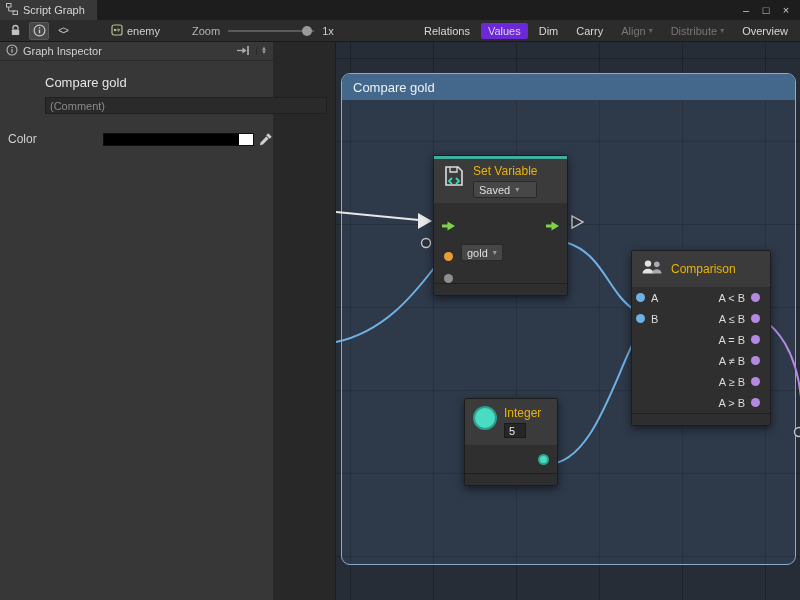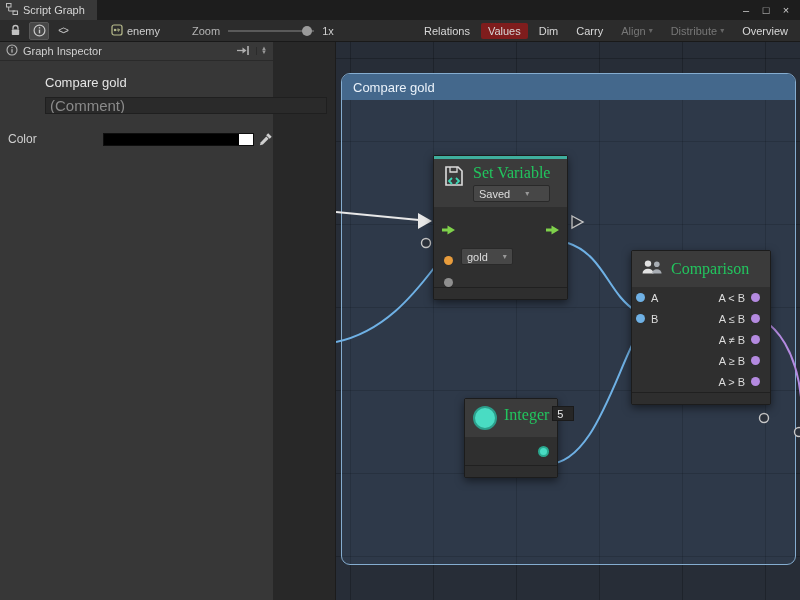--- a/index.html
+++ b/index.html
@@ -18,52 +18,52 @@
   .icon-btn{width:20px;height:18px;display:flex;align-items:center;justify-content:center;border-radius:2px;}
   .icon-btn.active{background:#474747;border:1px solid #585858;}
   .owner{display:flex;align-items:center;gap:4px;margin-left:34px;color:#cfcfcf;}
   .zoom-label{margin-left:28px;color:#b5b5b5;}
   .zoom-slider{position:relative;width:86px;height:14px;margin:0 4px;}
   .zoom-slider::before{content:"";position:absolute;left:0;right:0;top:6px;height:2px;background:#5a5a5a;}
   .zoom-handle{position:absolute;left:74px;top:2px;width:10px;height:10px;border-radius:50%;background:#9a9a9a;}
   .zoom-value{color:#cfcfcf;margin-right:6px;}
   .tbtn{padding:2px 7px;color:#d8d8d8;border-radius:2px;display:flex;align-items:center;gap:3px;}
   .tbtn.first{margin-left:auto;}
-  .tbtn.selected{background:#7f1d1d;}
+  .tbtn.selected{background:#6d28d9;}
   .tbtn.disabled{color:#777;}
   .dd-arrow{font-size:8px;color:#999;line-height:1;}
   .tbtn.disabled .dd-arrow{color:#666;}
 
   
   .inspector{position:absolute;top:42px;left:0;width:273px;bottom:0;background:#373737;}
   .insp-header{height:19px;background:#383838;border-bottom:1px solid #2a2a2a;display:flex;align-items:center;gap:5px;padding:0 6px;font-size:11px;color:#d0d0d0;}
   .insp-header-right{margin-left:auto;display:flex;align-items:center;gap:6px;}
   .spinner{display:flex;flex-direction:column;line-height:.6;font-size:6px;color:#9a9a9a;padding-left:4px;border-left:1px solid #2b2b2b;}
   .insp-title{margin:14px 0 7px 45px;font-size:13px;color:#e4e4e4;}
-  .comment{display:block;margin-left:45px;width:282px;height:17px;background:#2a2a2a;border:1px solid #1f1f1f;color:#bbb;font-size:15px;padding:0 4px;outline:none;}
+  .comment{display:block;margin-left:45px;width:282px;height:17px;background:#2a2a2a;border:1px solid #1f1f1f;color:#bbb;font-size:11px;padding:0 4px;outline:none;}
   .comment::placeholder{color:#8a8a8a;}
   .color-row{margin-top:18px;display:flex;align-items:flex-end;padding-left:8px;}
   .color-label{width:117px;color:#cfcfcf;}
   .color-swatch{width:186px;height:13px;border:1px solid #0e0e0e;background:#000;display:flex;}
   .swatch-white{margin-left:auto;width:14px;height:100%;background:#fff;}
   .eyedropper{margin-left:5px;display:flex;align-items:center;}
 
   
   .graph{position:absolute;top:42px;left:335px;width:465px;height:558px;background-color:#272d37;border-left:1px solid #1c1c1c;
     background-image:linear-gradient(rgba(0,0,0,.22) 1px,transparent 1px),linear-gradient(90deg,rgba(0,0,0,.22) 1px,transparent 1px);
     background-size:83px 83px;background-position:14px 16px;}
   .group{position:absolute;left:5px;top:31px;width:455px;height:492px;border:1px solid #85add0;border-radius:9px;background:rgba(85,125,165,.16);overflow:hidden;}
   .group-header{height:26px;background:#44688c;display:flex;align-items:center;padding:0 11px;font-size:13px;color:#eaf2fa;}
   .wires{position:absolute;left:0;top:0;pointer-events:none;}
 
   .node{position:absolute;background:#2f2f2f;border:1px solid #1c1c1c;border-radius:2px;box-shadow:0 3px 9px rgba(0,0,0,.5);}
   .node-header{background:#3b3b3b;display:flex;align-items:center;gap:7px;padding:5px 8px;}
-  .node-title{font-size:16px;color:#22c55e;white-space:nowrap;font-family:Liberation Serif, serif;}
+  .node-title{font-size:12px;color:#eab308;white-space:nowrap;}
   .node-footer{height:12px;background:#2e2e2e;border-top:1px solid #202020;}
-  .dropdown{position:relative;background:#474747;border:1px solid #292929;border-radius:2px;font-size:11px;color:#dedede;height:17px;display:inline-flex;align-items:center;gap:15px;padding:0 5px;}
+  .dropdown{position:relative;background:#474747;border:1px solid #292929;border-radius:2px;font-size:11px;color:#dedede;height:17px;display:inline-flex;align-items:center;gap:5px;padding:0 5px;}
   .dot{width:9px;height:9px;border-radius:50%;display:inline-block;flex:none;}
   .dot.orange{background:#e89c3c}.dot.gray{background:#8f8f8f}.dot.blue{background:#6fb1e5}
   .dot.purple{background:#b48ae0}.dot.cyan{background:#49dcc3;border:2px solid #2aa88f;width:11px;height:11px;}
 
   
   .node-setvar{left:97px;top:113px;width:135px;}
   .sv-header{border-top:3px solid #3fae9d;align-items:flex-start;}
   .sv-col{display:flex;flex-direction:column;gap:3px;}
   .sv-body{padding-top:6px;}
   .sv-row{height:26px;display:flex;align-items:flex-end;}
@@ -76,21 +76,21 @@
   .comp-header{padding:8px;}
   .comp-row{height:21px;display:flex;align-items:center;padding:0 10px 0 4px;font-size:11px;color:#dcdcdc;}
   .in-label{margin-left:6px;}
   .out-label{margin-left:auto;margin-right:6px;}
   .comp-row .spacer{width:9px;flex:none;}
 
   
   .node-integer{left:128px;top:356px;width:94px;}
   .int-header{align-items:flex-start;padding:7px 8px;}
   .int-icon{width:24px;height:24px;border-radius:50%;background:#49dcc3;border:2px solid #2c9e8b;flex:none;}
-  .int-col{display:flex;flex-direction:row;gap:3px;}
+  .int-col{display:flex;flex-direction:column;gap:3px;}
   .int-value{width:22px;height:15px;background:#262626;border:1px solid #1a1a1a;color:#e8e8e8;font-size:11px;display:flex;align-items:center;padding-left:4px;}
   .int-body{height:28px;display:flex;align-items:center;justify-content:flex-end;padding-right:8px;}
 </style>
 </head>
 <body>
 
 <div class="titlebar">
   <div class="tab">
     <span>
       <svg width="12" height="12" viewBox="0 0 12 12">
@@ -294,20 +294,25 @@
         <span class="dot purple"></span>
       </div>
       <div class="comp-row">
         <span class="dot blue"></span>
         <span class="in-label">B</span>
         <span class="out-label">A ≤ B</span>
         <span class="dot purple"></span>
       </div>
       <div class="comp-row">
         <span class="spacer"></span>
+        <span class="out-label">A = B</span>
+        <span class="dot purple"></span>
+      </div>
+      <div class="comp-row">
+        <span class="spacer"></span>
         <span class="out-label">A ≠ B</span>
         <span class="dot purple"></span>
       </div>
       <div class="comp-row">
         <span class="spacer"></span>
         <span class="out-label">A ≥ B</span>
         <span class="dot purple"></span>
       </div>
       <div class="comp-row">
         <span class="spacer"></span>

